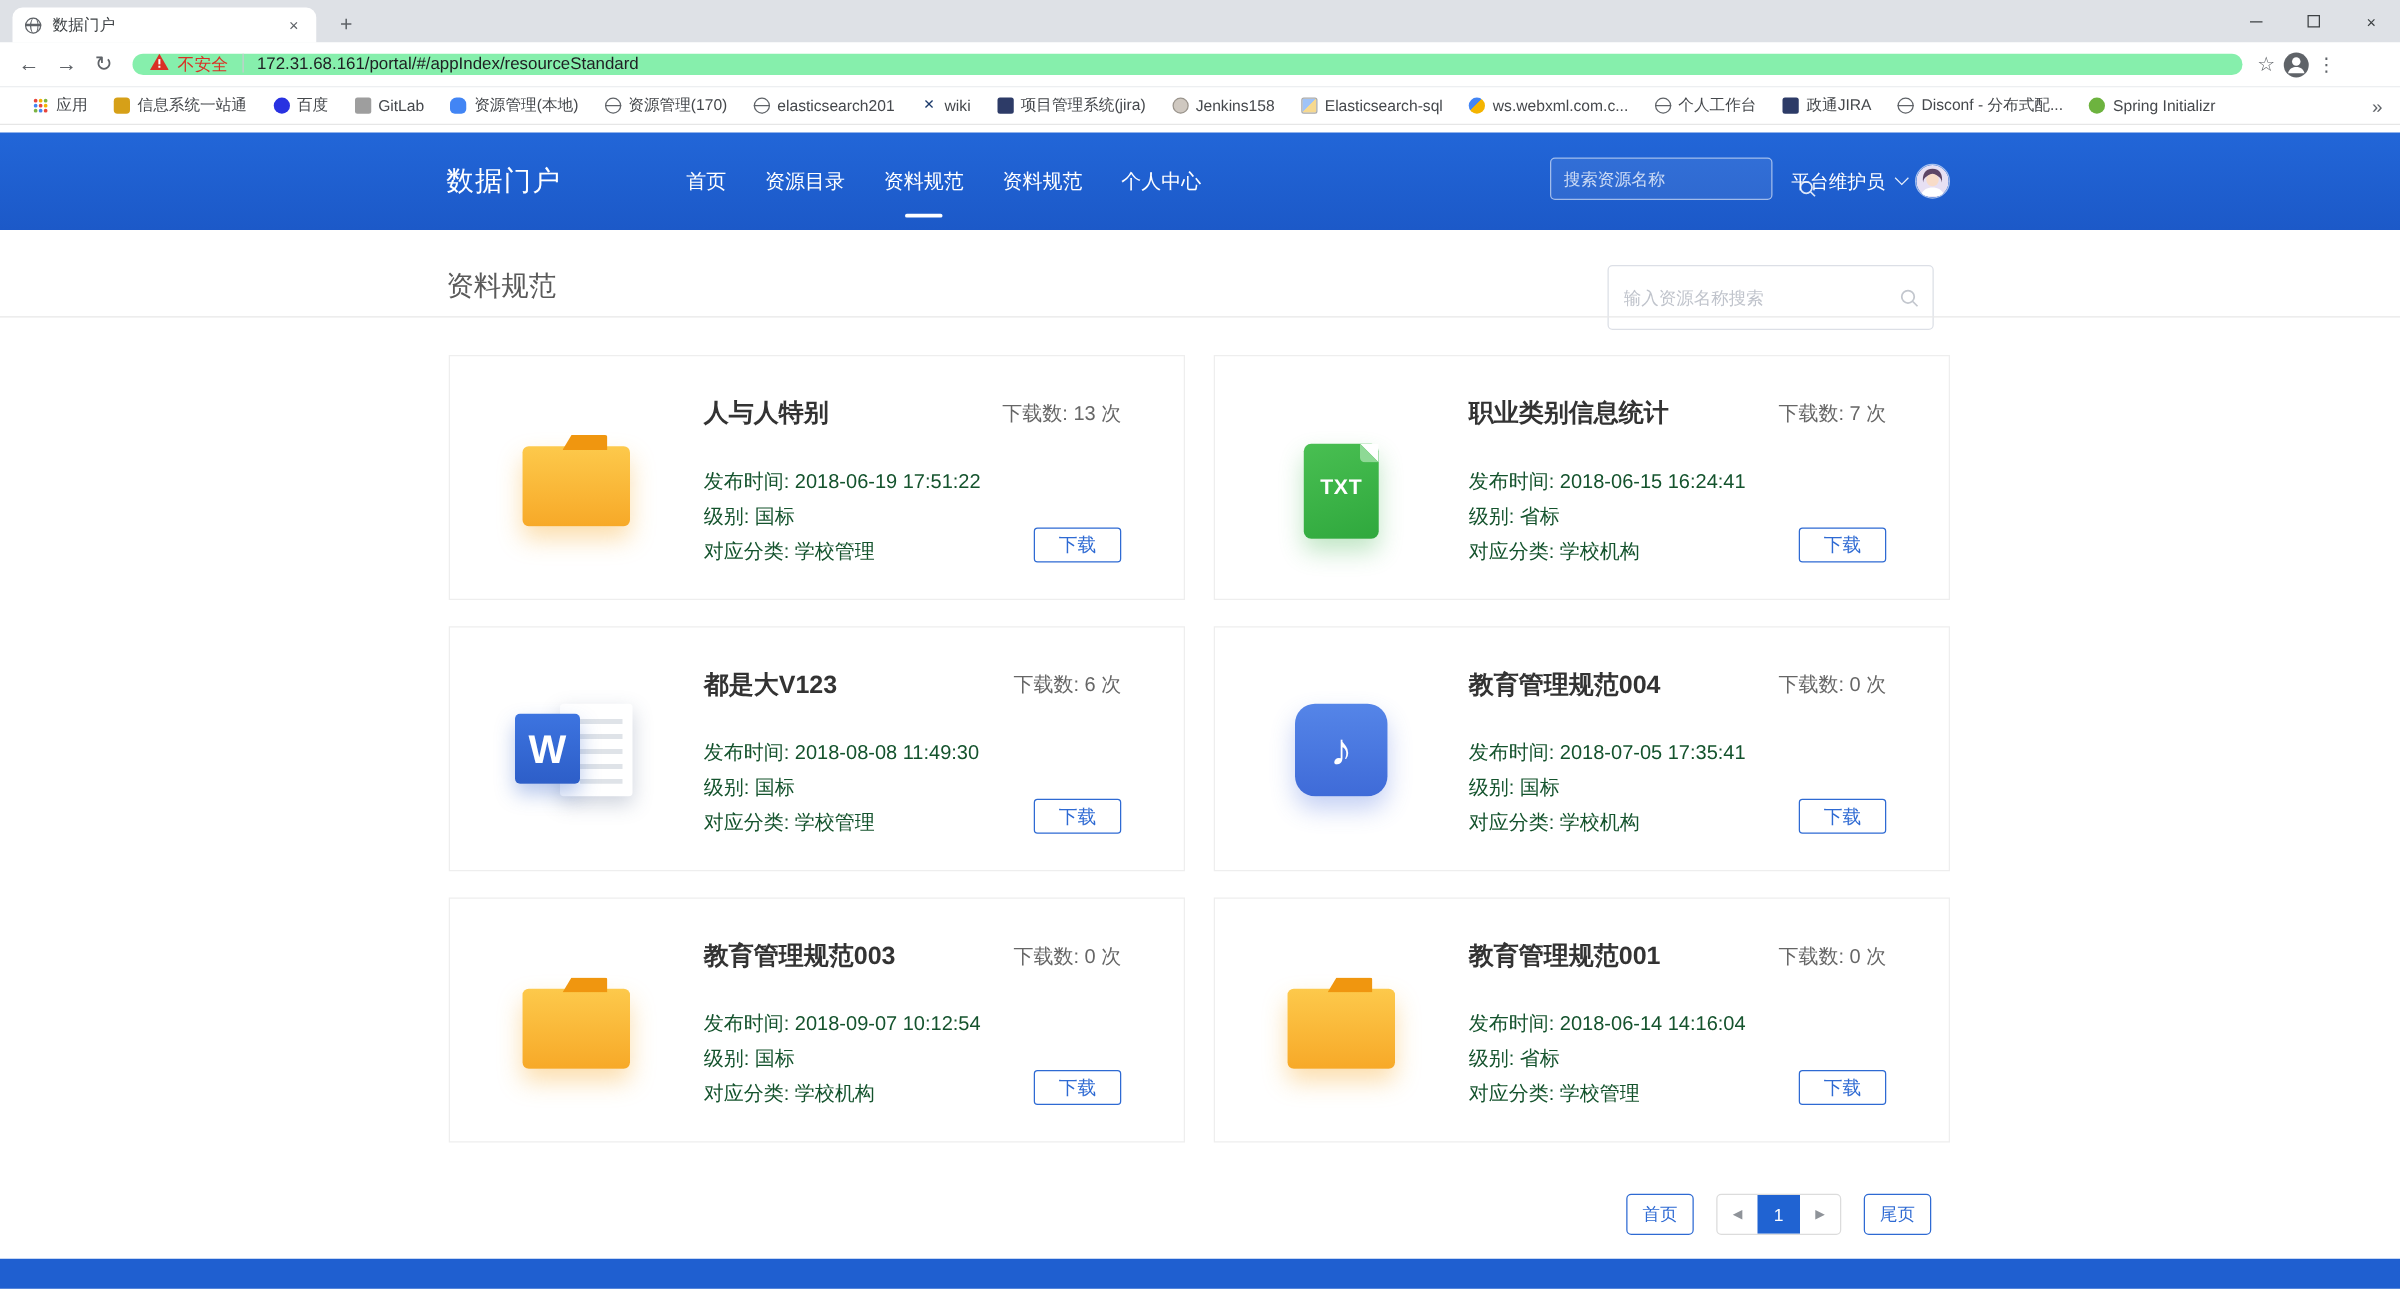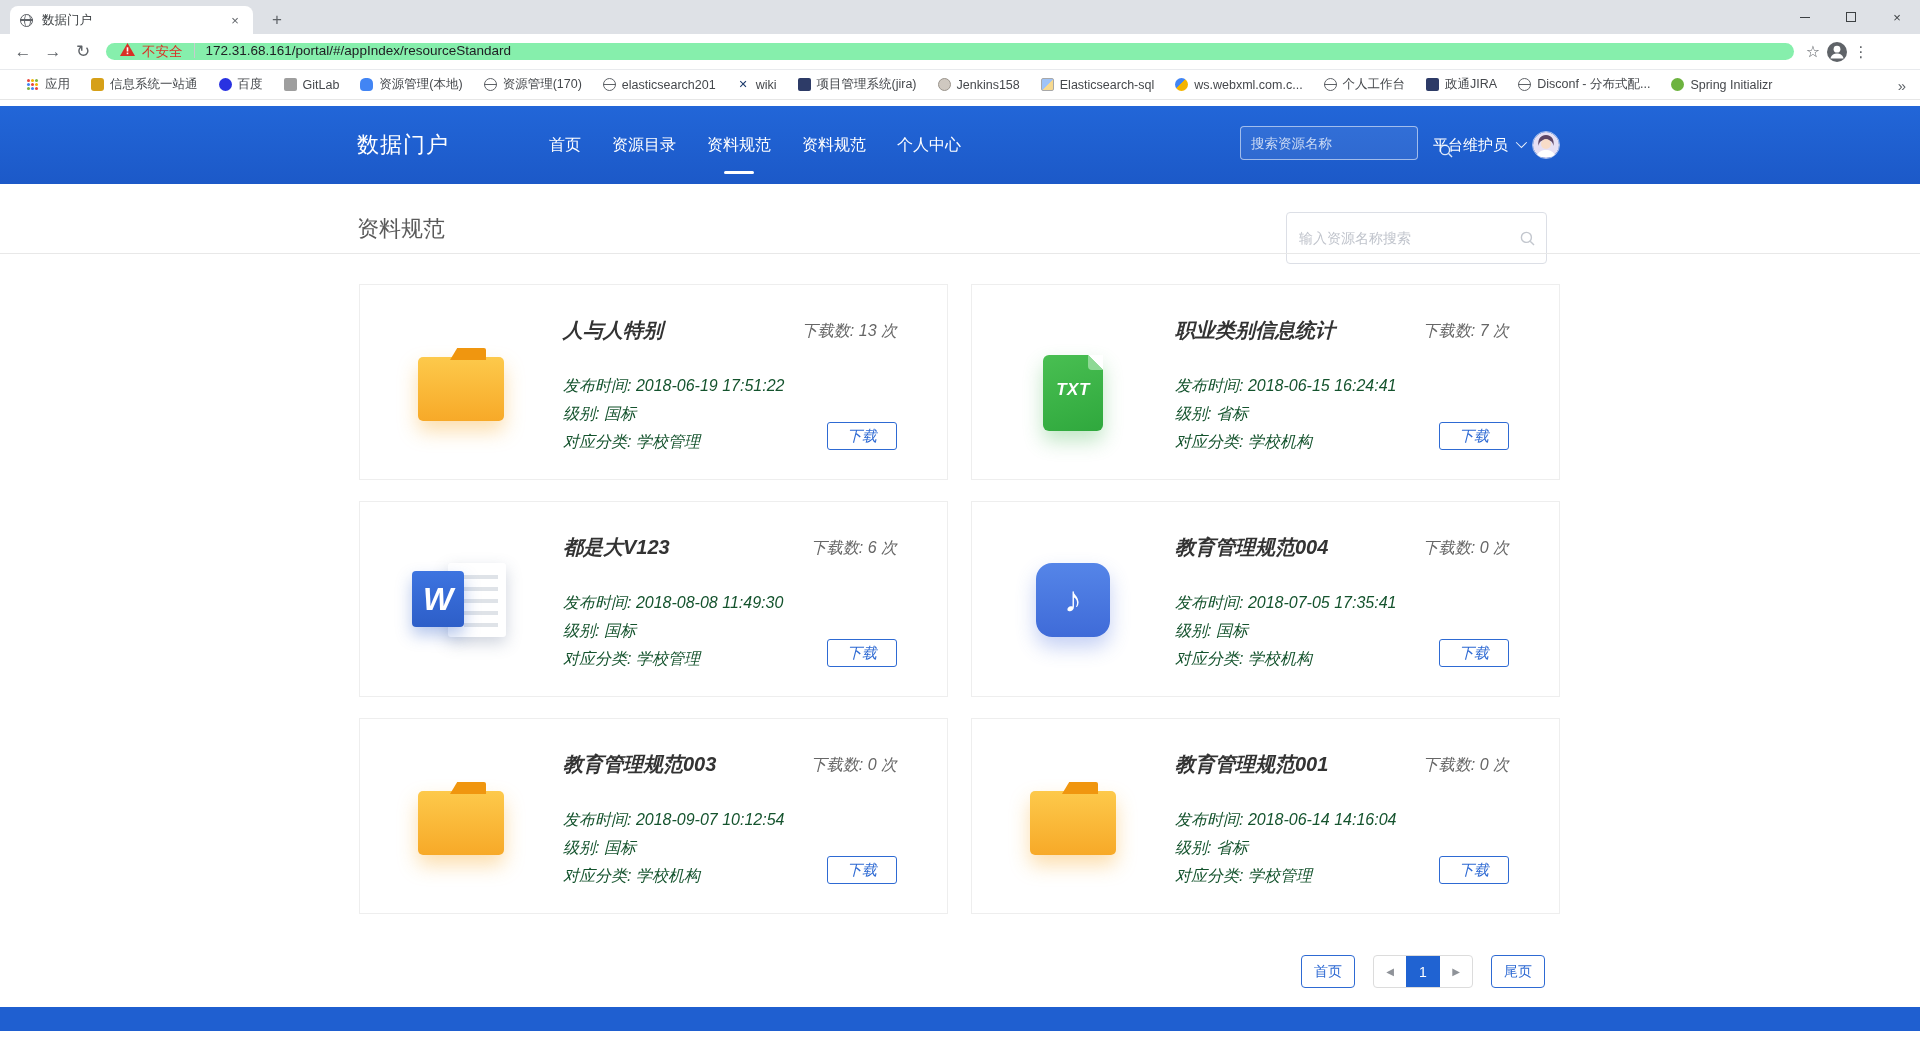--- a/index.html
+++ b/index.html
@@ -89,21 +89,21 @@
   .page-title { position:absolute; left:357px; top:214px; font-size:22px; color:#5a5a5a; }
   .page-search { position:absolute; left:1286px; top:212px; width:261px; height:52px; border:1px solid #dcdfe6;
                  border-radius:4px; background:#fff; display:flex; align-items:center; }
   .page-search input { flex:1; height:100%; border:none; outline:none; padding:0 12px; font-size:14px;
                        color:#333; font-family:inherit; background:transparent; }
   .page-search input::placeholder { color:#c0c4cc; }
   .page-search .mag { margin-right:10px; display:flex; }
   .head-divider { position:absolute; left:0; top:253px; width:1920px; height:1px; background:#e8e8e8; }
 
   
-  .cards-grid { position:absolute; left:359px; top:284px; display:grid; grid-template-columns:589px 589px; gap:21px 23px;font-style:italic; }
+  .cards-grid { position:absolute; left:359px; top:284px; display:grid; grid-template-columns:589px 589px; gap:21px 23px; }
   .card { position:relative; height:196px; background:#fff; border:1px solid #eeeeee; }
   .card-iconwrap { position:absolute; left:46px; top:0; width:110px; height:196px; display:flex; align-items:center; justify-content:center; }
   .card-title { position:absolute; left:203px; top:32px; font-size:20px; font-weight:bold; color:#333; }
   .card-downloads { position:absolute; right:50px; top:36px; font-size:16px; color:#666; }
   .card-lines { position:absolute; left:203px; top:87px; font-size:16px; color:#14532d; line-height:28px; }
   .dl-btn { position:absolute; right:50px; bottom:29px; width:70px; height:28px; background:#fff;
             border:1px solid #2e6ad3; border-radius:3px; color:#2e6ad3; font-size:15px;
             display:flex; align-items:center; justify-content:center; cursor:pointer; }
 
   

